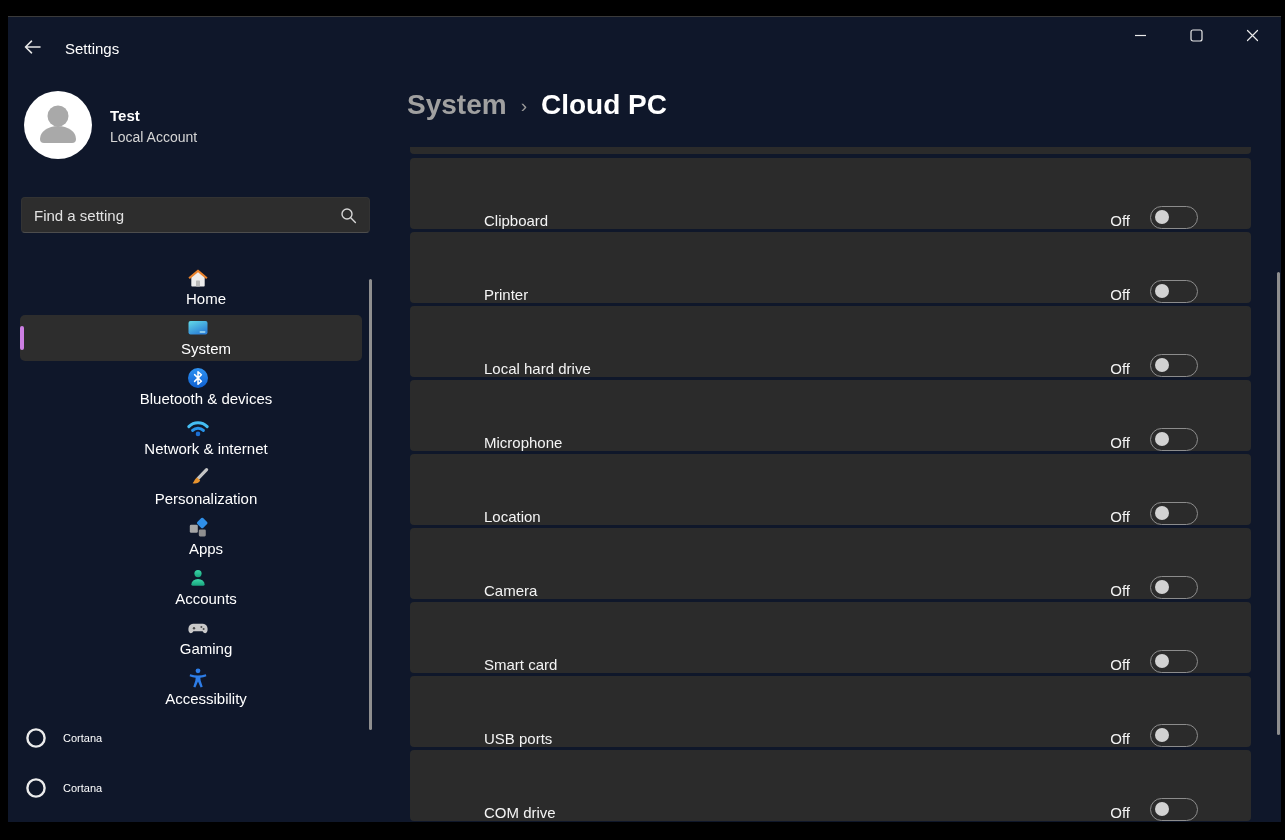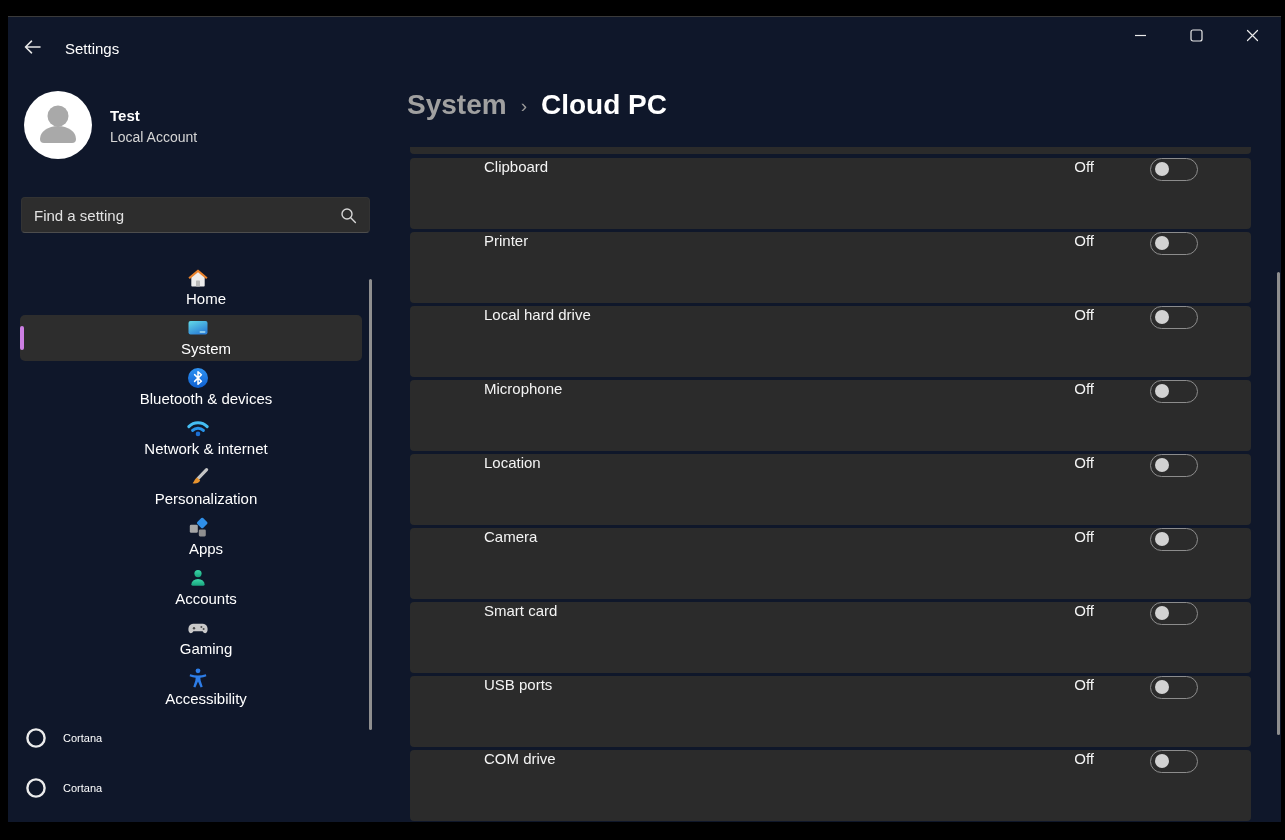--- a/index.html
+++ b/index.html
@@ -55,21 +55,21 @@
                 align-items:baseline; font-size:28px; font-weight:600; }
   .crumb-parent { color:#a0a0a0; cursor:pointer; }
   .crumb-sep { color:#9a9a9a; font-size:19px; margin:0 14px; font-weight:400;
                position:relative; top:-2px; }
   .crumb-current { color:#ffffff; }
 
   .rows { position:absolute; left:402px; top:130px; width:841px; }
   .partial-card { height:7px; margin-bottom:4px; background:#2b2b2b;
                   border-radius:0 0 4px 4px; }
   .row { height:71px; margin-bottom:3px; background:#2b2b2b; border-radius:4px;
-         display:flex; align-items:flex-start; padding:0 53px 0 74px;gap:36px; }
+         display:flex; align-items:flex-end; padding:0 53px 0 74px; }
   .row .row-label { flex:1; font-size:15px; color:#f4f4f4; }
   .row .state { font-size:15px; color:#f4f4f4; margin-right:20px; }
   .toggle { width:48px; height:23px; border:1px solid #8c8c8c; border-radius:12px;
             position:relative; cursor:pointer; background:transparent; }
   .toggle .knob { position:absolute; left:4px; top:3px; width:14px; height:14px;
                   border-radius:50%; background:#d2d2d2; }
 
   .main-scrollbar { position:absolute; left:1269px; top:255px; width:3px; height:463px;
                     border-radius:2px; background:#8f8f8f; }
 </style>

